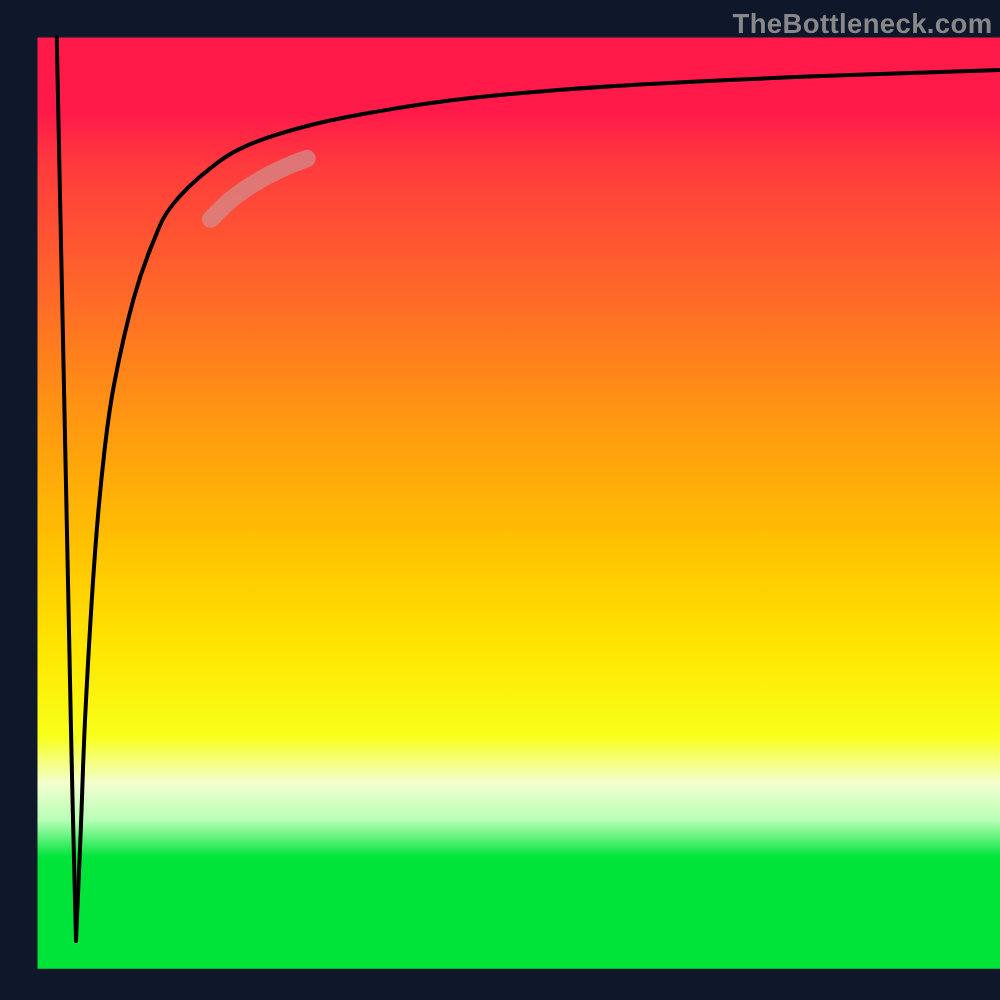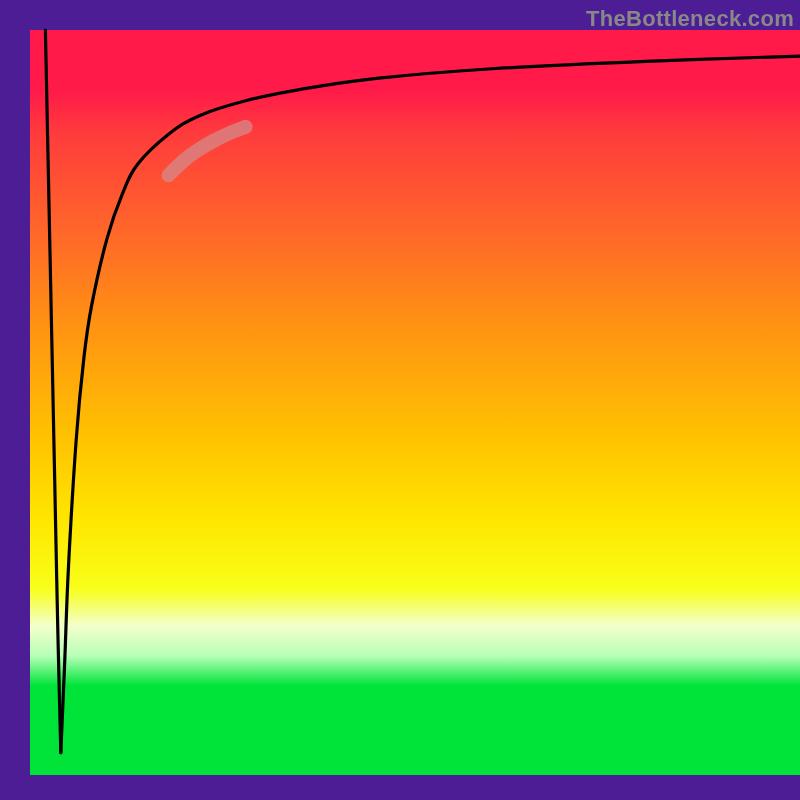--- a/index.html
+++ b/index.html
@@ -8,21 +8,21 @@
     width: 800px;
     height: 800px;
     overflow: hidden;
     background: #000;
     font-family: Arial, Helvetica, sans-serif;
   }
   .stage {
     position: relative;
     width: 800px;
     height: 800px;
-    background: #4c1d95;
+    background: #0f172a;
   }
   .plot-area {
     position: absolute;
     left: 30px;
     top: 30px;
     width: 770px;
     height: 745px;
     background: linear-gradient(
       to bottom,
       #ff1a4a 0%,

